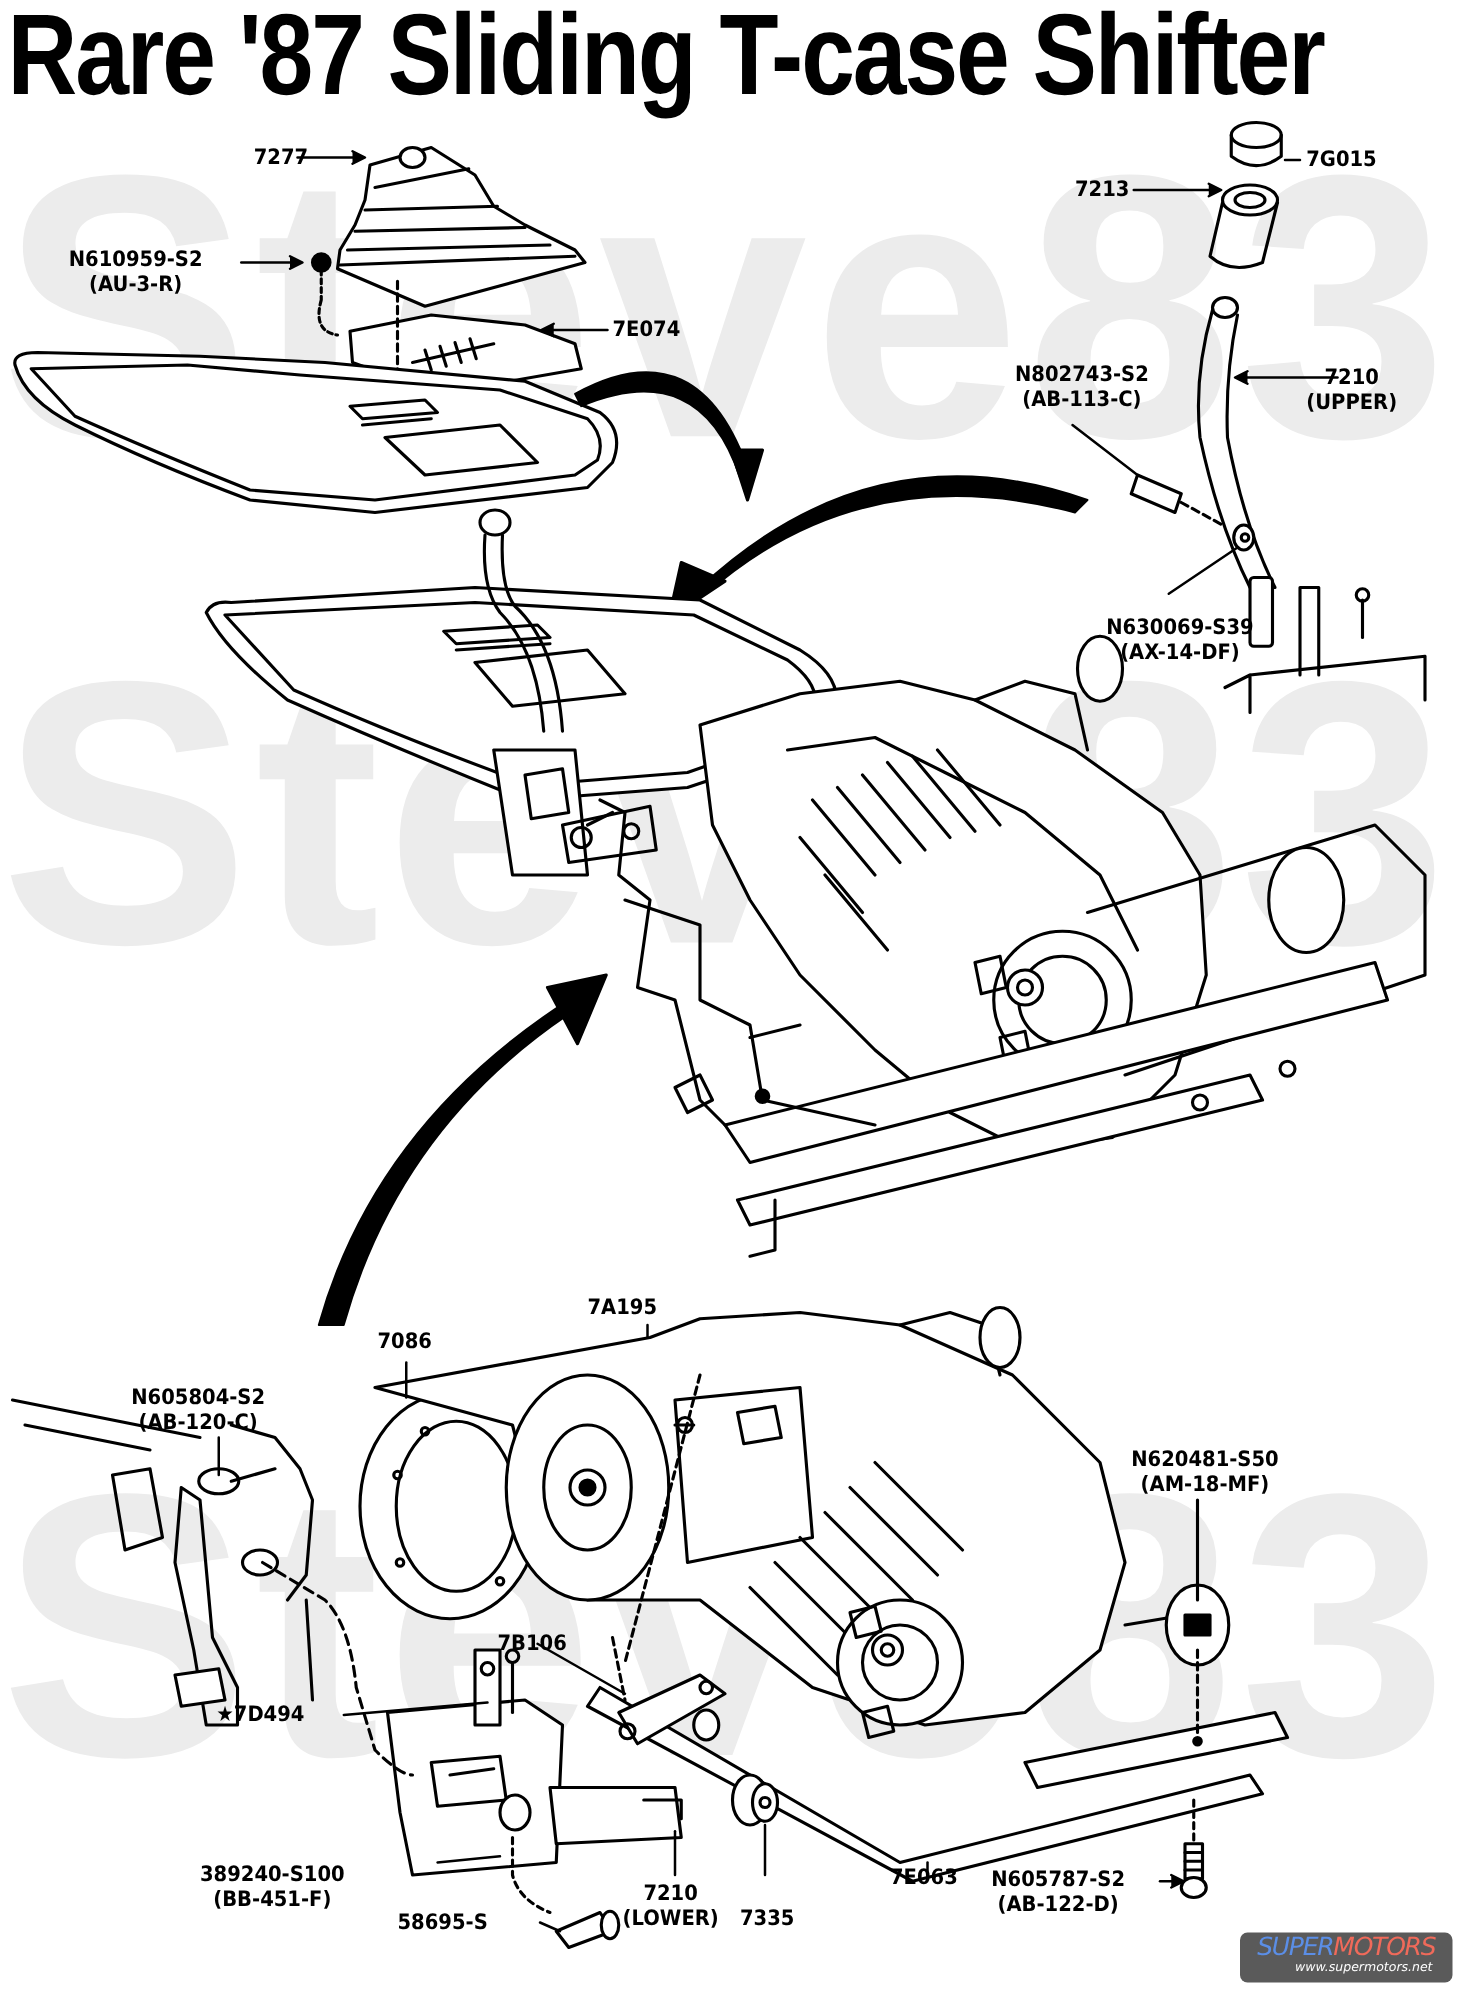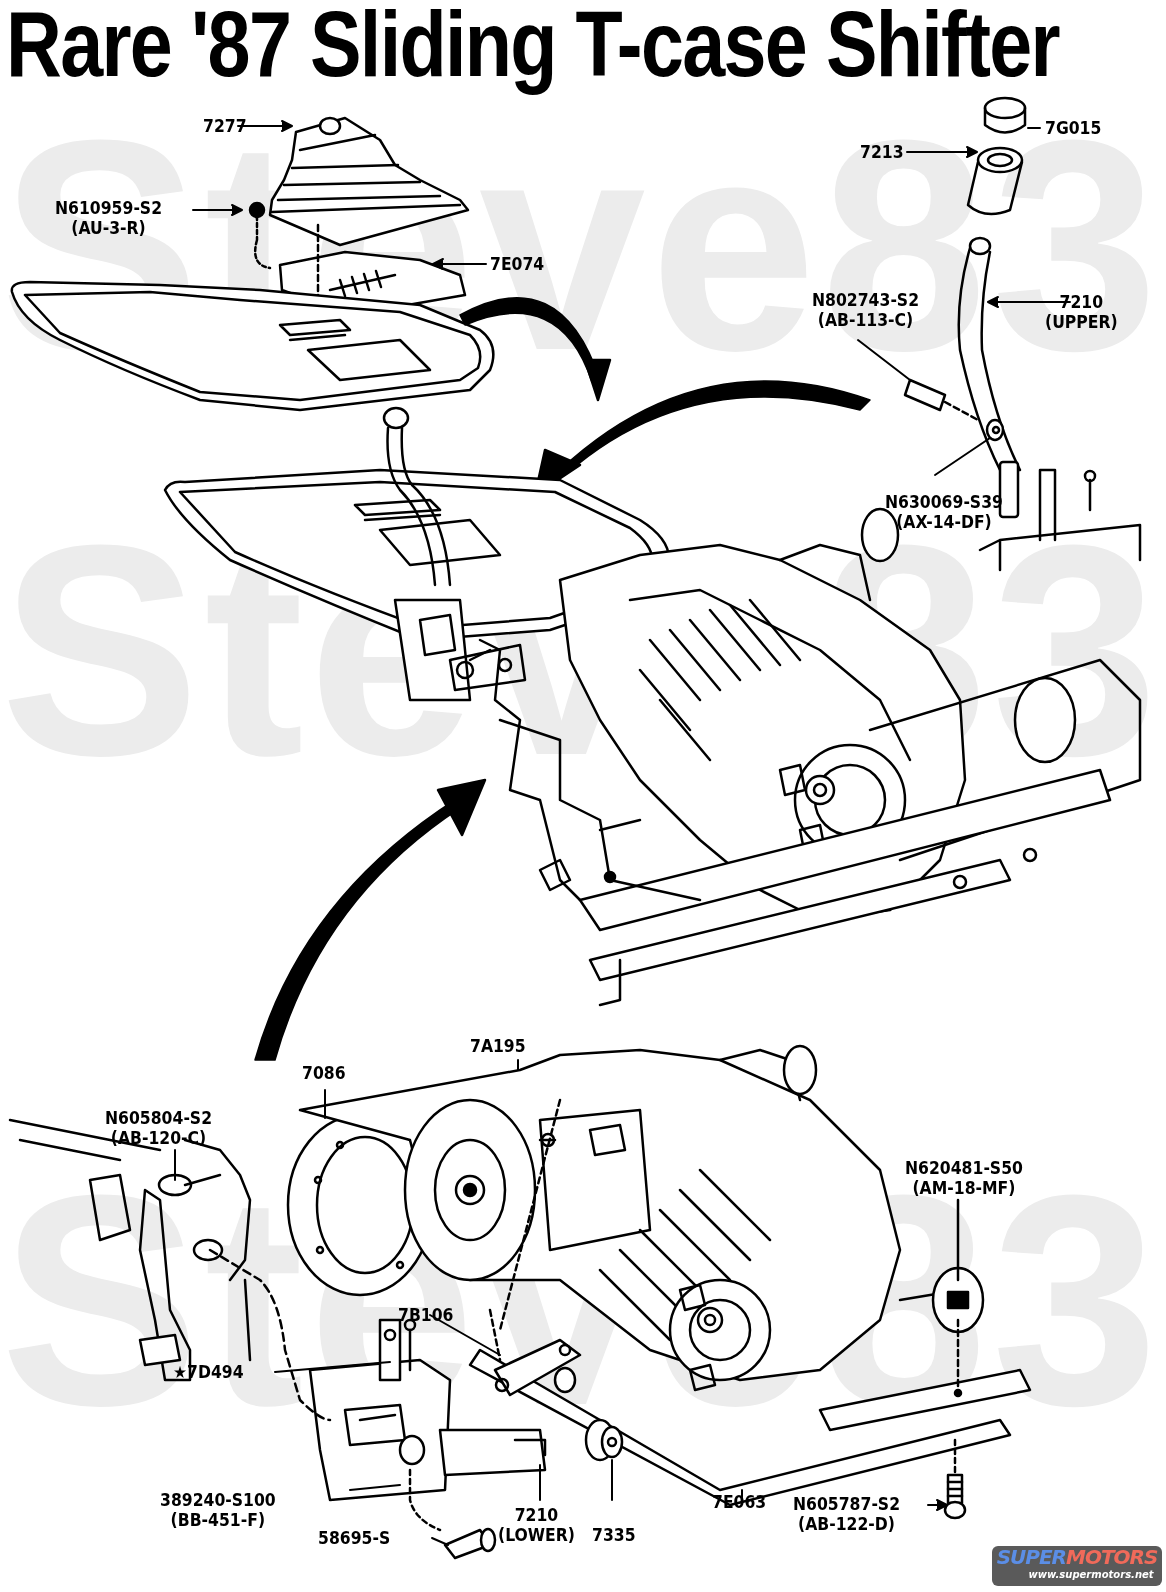--- a/index.html
+++ b/index.html
@@ -2,21 +2,21 @@
 <html><head>
 <meta charset="utf-8">
 <style>
   html, body { margin: 0; padding: 0; background: #ffffff; }
   body { width: 1166px; height: 1592px; position: relative; overflow: hidden; font-family: "Liberation Sans", sans-serif; }
   .wm { position: absolute; left: 0; font-family: "Liberation Sans", sans-serif; font-weight: bold; color: #ececec; font-size: 300px; letter-spacing: 4px; line-height: 1; white-space: nowrap; z-index: 0; }
   #title { position: absolute; left: 6px; top: -8px; font-family: "Liberation Sans", sans-serif; font-weight: bold; font-size: 92px; color: #000; letter-spacing: -2px; transform: scaleX(0.84); transform-origin: left top; white-space: nowrap; z-index: 3; }
   svg#art { position: absolute; left: 0; top: 0; z-index: 1; }
   .lbl { position: absolute; font-family: "DejaVu Sans", sans-serif; font-weight: bold; font-size: 17px; color: #000; line-height: 20px; text-align: center; white-space: nowrap; z-index: 2; transform: scaleX(0.92); transform-origin: left top; }
   .lbl span { display: block; }
-  #logo { position: absolute; right: 4px; bottom: 6px; width: 170px; height: 40px; background: #5a5a5a; border-radius: 6px; z-index: 3; text-align: center; font-family: "DejaVu Sans", sans-serif; font-style: italic; font-weight: bold; margin-left: 27px; }
+  #logo { position: absolute; right: 4px; bottom: 6px; width: 170px; height: 40px; background: #5a5a5a; border-radius: 6px; z-index: 3; text-align: center; font-family: "DejaVu Sans", sans-serif; font-style: italic; font-weight: normal; margin-left: 27px; }
   #logo .b1 { display: block; font-size: 20px; line-height: 22px; letter-spacing: -1px; }
   #logo .sup { color: #5b8ee6; }
   #logo .mot { color: #f06a5a; }
   #logo .url { display: block; font-size: 10px; color: #ffffff; line-height: 14px; font-style: italic; padding-left: 28px; }
 </style>
 </head>
 <body>
 
 <div class="wm" style="top:95px;">Steve83</div>
 <div class="wm" style="top:500px;">Steve83</div>

